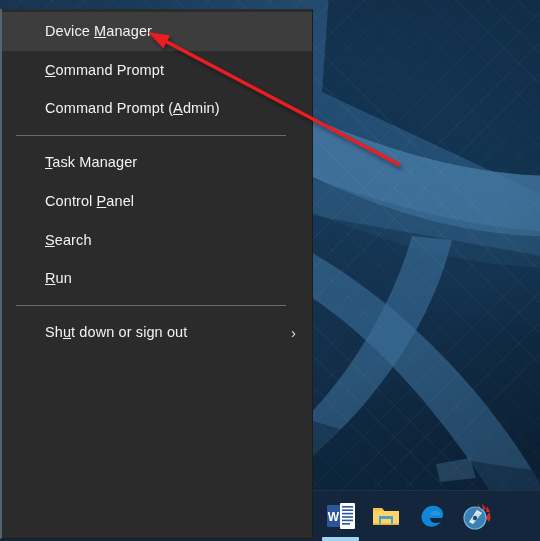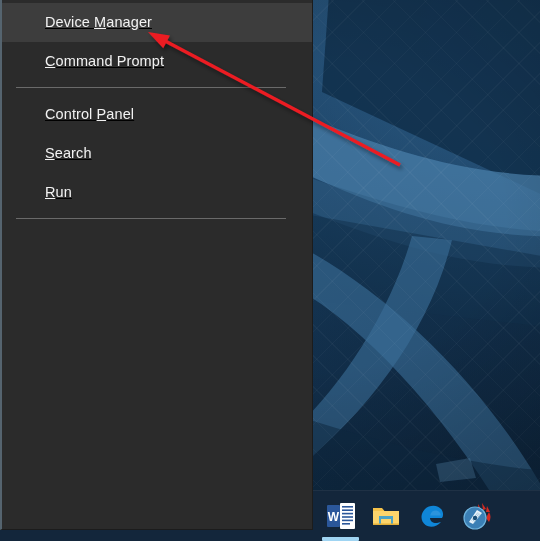--- a/index.html
+++ b/index.html
@@ -83,29 +83,28 @@
     background: #9fd4f2;
     border-radius: 1px;
   }
 
   .tb-icon { width: 32px; height: 32px; display: block; }
 
   
   #winx-menu {
     position: absolute;
     left: 0;
-    top: 0;
+    top: 9px;
     width: 313px;
     height: 530px;
     background: #2b2b2b;
     border-right: 1px solid #1c1c1c;
     border-bottom: 1px solid #1c1c1c;
     border-left: 2px solid #55646f;
     padding-top: 3px;
-    text-decoration: underline;
   }
 
   .menu-item {
     position: relative;
     height: 38.7px;
     display: flex;
     align-items: center;
     padding-left: 43px;
     padding-right: 14px;
     color: #f2f2f2;
@@ -237,31 +236,41 @@
     </div>
   </div>
 
   <div id="winx-menu">
       <div class="menu-item highlighted">
         <span class="label">Device <u>M</u>anager</span>
       </div>
       <div class="menu-item">
         <span class="label"><u>C</u>ommand Prompt</span>
       </div>
+      <div class="menu-item">
+        <span class="label">Command Prompt (<u>A</u>dmin)</span>
+      </div>
       <div class="separator"></div>
       <div class="menu-item">
+        <span class="label"><u>T</u>ask Manager</span>
+      </div>
+      <div class="menu-item">
         <span class="label">Control <u>P</u>anel</span>
       </div>
       <div class="menu-item">
         <span class="label"><u>S</u>earch</span>
       </div>
       <div class="menu-item">
         <span class="label"><u>R</u>un</span>
       </div>
       <div class="separator"></div>
+      <div class="menu-item">
+        <span class="label">Sh<u>u</u>t down or sign out</span>
+        <span class="submenu-arrow">›</span>
+      </div>
     </div>
 
   <svg id="annotation-arrow" width="540" height="541" viewBox="0 0 540 541">
     <defs>
       <filter id="arrow-shadow" x="-30%" y="-30%" width="170%" height="170%">
         <feDropShadow dx="2" dy="3" stdDeviation="2" flood-color="#000000" flood-opacity="0.45"></feDropShadow>
       </filter>
     </defs>
     <g id="arrow-group" filter="url(#arrow-shadow)">
         <line x1="400" y1="165" x2="159.51468948206755" y2="38.07719722664676" stroke="#ec1c24" stroke-width="3.4" stroke-linecap="butt"></line>

